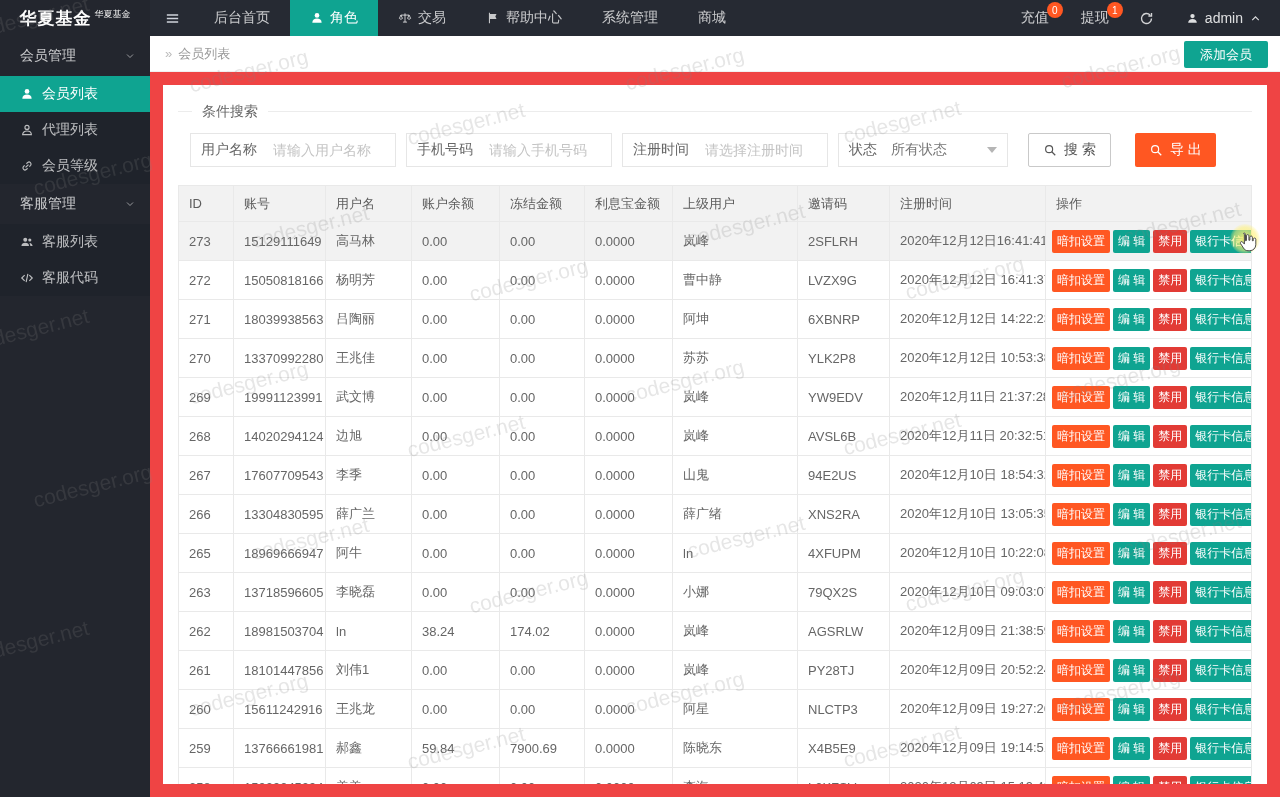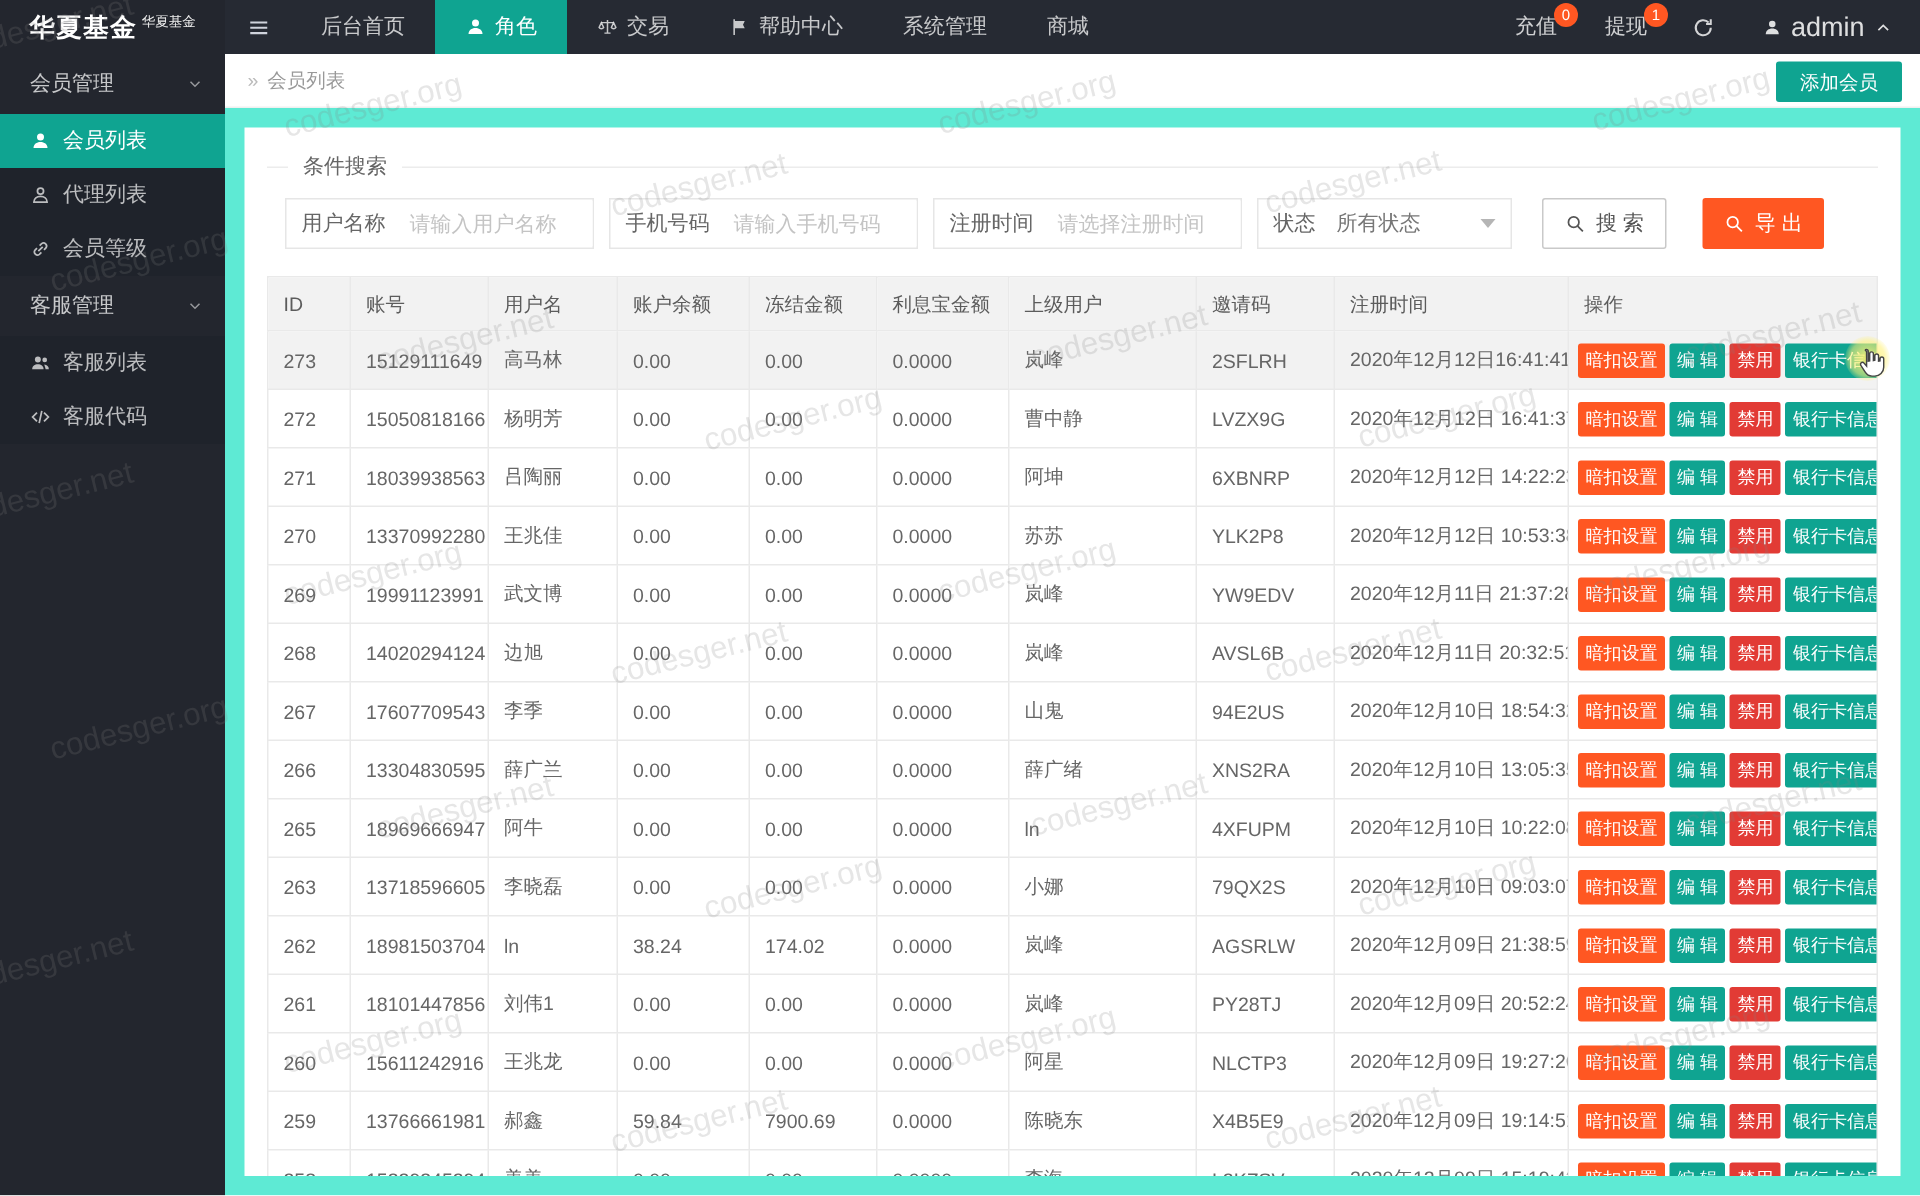--- a/index.html
+++ b/index.html
@@ -15,38 +15,38 @@
   .hamburger { width:44px; display:flex; align-items:center; justify-content:center; color:#cfd3dc; cursor:pointer; }
   .topnav { display:flex; align-items:stretch; }
   .nav-item { display:flex; align-items:center; gap:6px; padding:0 20px; color:rgba(255,255,255,.75); font-size:14px; cursor:pointer; }
   .nav-item.active { background:#0fa491; color:#fff; }
   .nav-item svg { width:14px; height:14px; }
   .top-right { margin-left:auto; display:flex; align-items:stretch; }
   .top-link { position:relative; display:flex; align-items:center; padding:16px 16px; color:rgba(255,255,255,.78); font-size:14px; cursor:pointer; }
   .badge { position:absolute; top:2px; right:2px; min-width:16px; height:16px; border-radius:8px; background:#ff5722; color:#fff; font-size:10px; display:flex; align-items:center; justify-content:center; padding:0 4px; }
   .icon-btn { display:flex; align-items:center; padding:0 14px; color:rgba(255,255,255,.8); cursor:pointer; }
   .icon-btn svg { width:15px; height:15px; }
-  .user-area { display:flex; align-items:center; gap:6px; padding:0 18px; color:rgba(255,255,255,.85); font-size:18px; cursor:pointer; }
+  .user-area { display:flex; align-items:center; gap:6px; padding:0 18px; color:rgba(255,255,255,.85); font-size:14px; cursor:pointer; }
   .user-area svg { width:13px; height:13px; }
 
   
   .sidebar { position:absolute; top:36px; left:0; bottom:0; width:150px; background:#23262e; z-index:9; }
   .group-header { position:relative; height:40px; display:flex; align-items:center; padding-left:20px; color:rgba(255,255,255,.75); font-size:14px; cursor:pointer; }
   .group-header svg { position:absolute; right:14px; width:12px; height:12px; opacity:.7; }
   .side-item { height:36px; display:flex; align-items:center; gap:8px; padding-left:20px; color:rgba(255,255,255,.7); font-size:14px; background:#1f232b; cursor:pointer; }
   .side-item svg { width:14px; height:14px; }
   .side-item.active { background:#0fa491; color:#fff; }
 
   
   .main { position:absolute; top:36px; left:150px; right:0; bottom:0; }
   .breadcrumb-bar { position:relative; height:36px; background:#fff; display:flex; align-items:center; padding:0 15px; border-bottom:1px solid #f0f0f0; }
   .breadcrumb { color:#999; font-size:13px; display:flex; gap:6px; align-items:center; }
   .breadcrumb .sep { color:#bbb; }
   .add-btn { position:absolute; right:12px; top:5px; height:27px; padding:0 16px; background:#0fa491; color:#fff; font-size:13px; border:none; border-radius:2px; display:flex; align-items:center; cursor:pointer; }
-  .content { position:absolute; top:36px; left:0; right:0; bottom:0; background:#5eead4; padding:13px; overflow:hidden; }
+  .content { position:absolute; top:36px; left:0; right:0; bottom:0; background:#ef4444; padding:13px; overflow:hidden; }
   .card { background:#fff; width:100%; height:100%; padding:14px 15px; overflow:hidden; }
 
   
   .field-title { border-top:1px solid #ececec; margin-top:12px; }
   .field-legend { display:inline-block; transform:translateY(-55%); background:#fff; padding:0 10px; margin-left:14px; color:#666; font-size:14px; }
   .form-row { display:flex; align-items:center; gap:10px; margin:2px 0 18px 12px; }
   .input-group { display:flex; align-items:center; border:1px solid #e6e6e6; height:34px; background:#fff; }
   .input-label { padding:0 10px; color:#666; font-size:14px; white-space:nowrap; }
   .input-group input { border:none; outline:none; height:30px; width:128px; font-size:14px; color:#666; padding:0 6px; }
   .input-group input::placeholder { color:#c4c4c4; }

